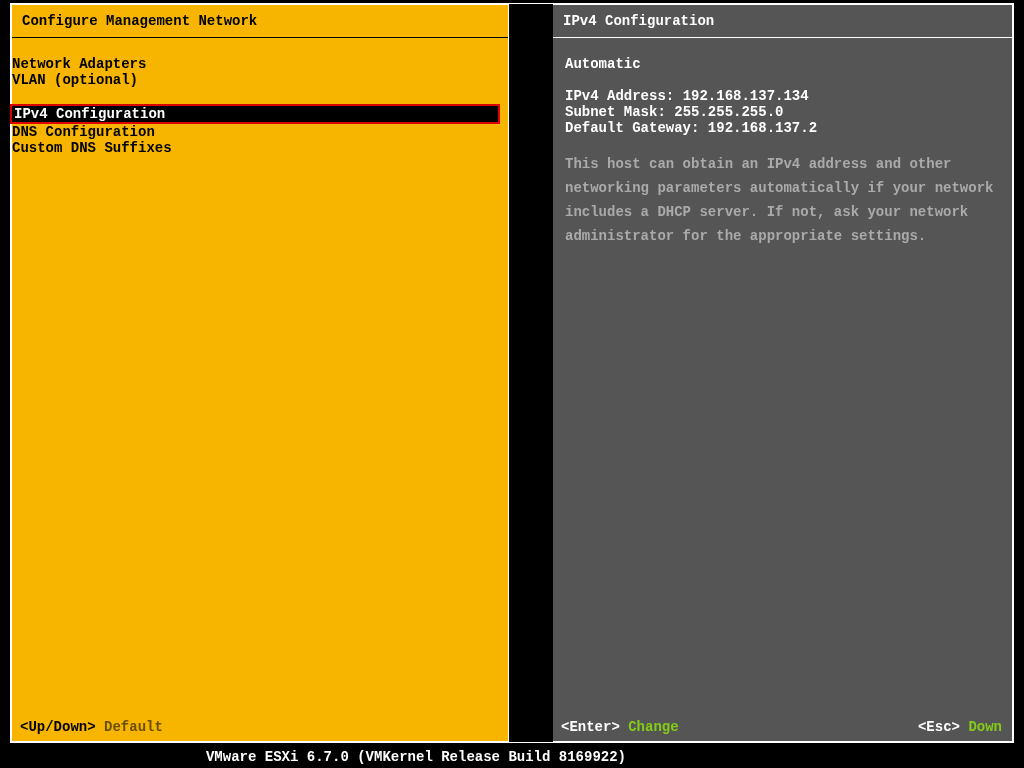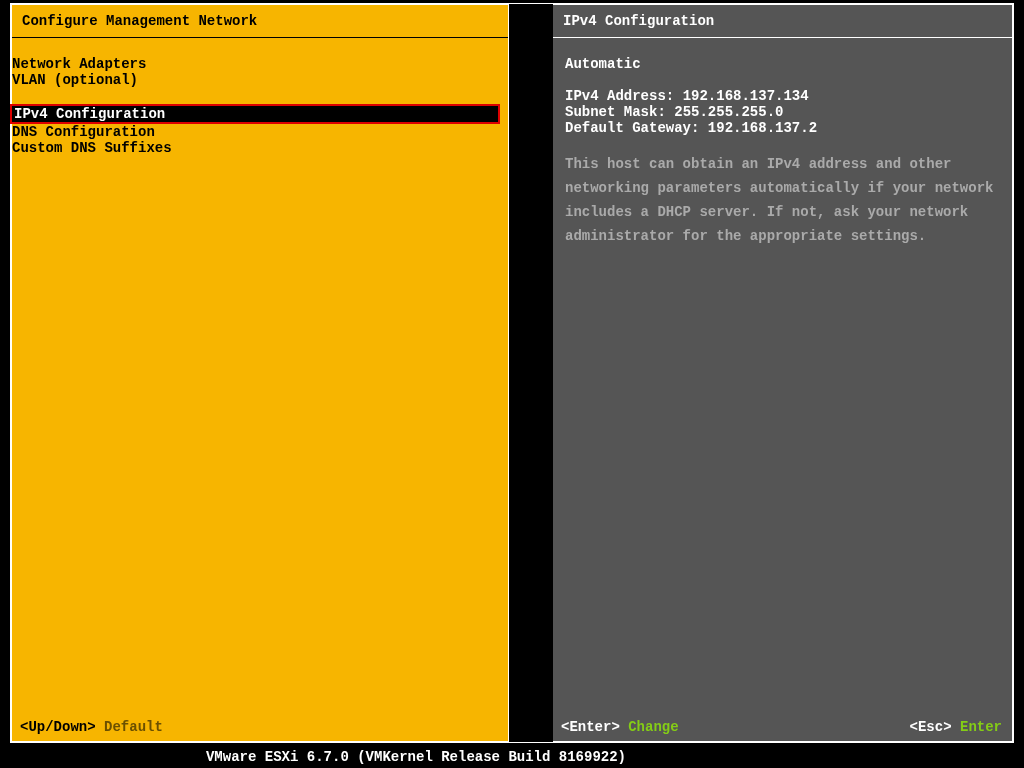--- a/index.html
+++ b/index.html
@@ -168,20 +168,20 @@
       <div class="help-text">This host can obtain an IPv4 address and other networking parameters automatically if your network includes a DHCP server. If not, ask your network administrator for the appropriate settings.</div>
     </div>
 
     <div class="hint-bar-right">
       <span>
         <span>&lt;Enter&gt;</span>
         <span class="dim">Change</span>
       </span>
       <span>
         <span>&lt;Esc&gt;</span>
-        <span class="dim">Enter</span>
+        <span class="dim">Down</span>
       </span>
     </div>
   </div>
 
 </div>
 
 <div class="footer">VMware ESXi 6.7.0 (VMKernel Release Build 8169922)</div>
 
 </body></html>

